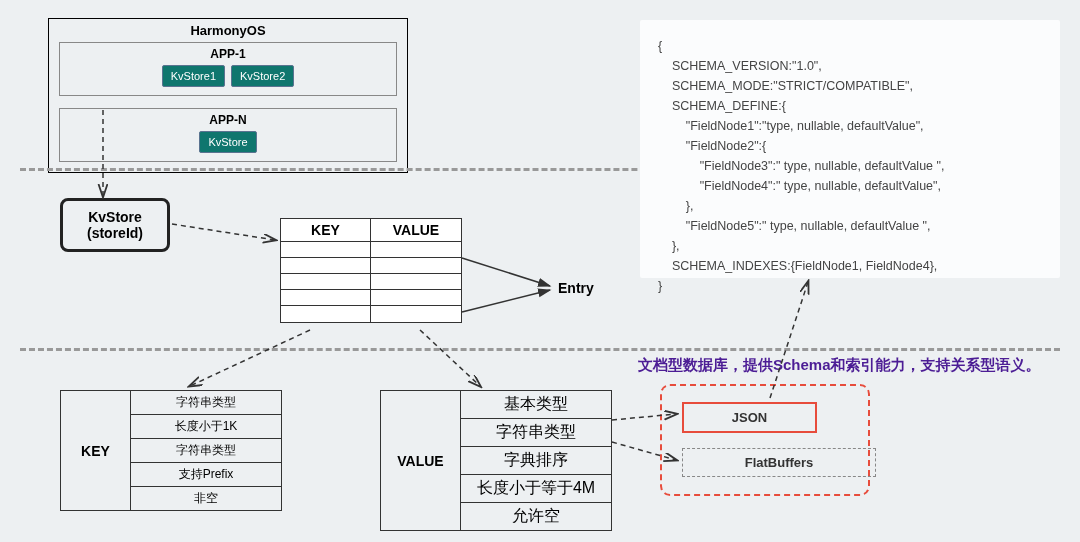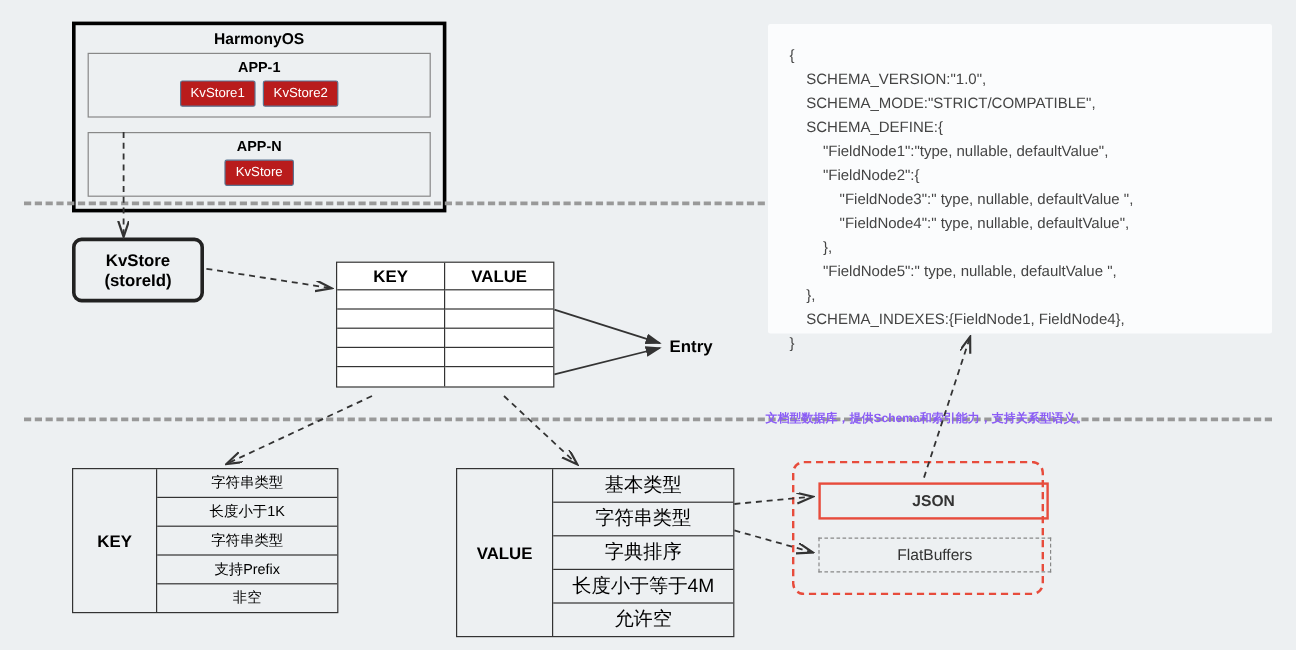--- a/index.html
+++ b/index.html
@@ -7,24 +7,24 @@
       font-family: Arial, "Microsoft YaHei", sans-serif;
       background: #edf0f2;
       width: 1080px;
       height: 542px;
       position: relative;
       overflow: hidden;
     }
     
     .harmony-os {
       position: absolute;
-      left: 60px;
+      left: 48px;
       top: 18px;
-      width: 312px;
-      border: 3px solid #000000;
+      width: 360px;
+      border: 1px solid #000000;
       padding: 4px 10px 10px 10px;
     }
     .harmony-os-title {
       text-align: center;
       font-weight: bold;
       font-size: 13px;
       margin-bottom: 4px;
     }
     .apps-row {
       display: flex;
@@ -41,21 +41,21 @@
       font-weight: bold;
       font-size: 12px;
       margin-bottom: 4px;
     }
     .kvstore-row {
       display: flex;
       gap: 6px;
       justify-content: center;
     }
     .kvstore-chip {
-      background: #b91c1c;
+      background: #0f766e;
       color: white;
       border: 1px solid #5a7390;
       padding: 4px 8px;
       font-size: 11px;
       border-radius: 2px;
     }
     
     .dashed-line {
       position: absolute;
       left: 20px;
@@ -180,57 +180,57 @@
       font-size: 12.5px;
       line-height: 1.6;
       color: #444;
       border-radius: 2px;
       white-space: pre;
     }
     
     .annotation {
       position: absolute;
       left: 638px;
-      top: 342px;
-      font-weight: bold;
-      font-size: 10px;
-      color: #8b5cf6;
+      top: 356px;
+      font-weight: bold;
+      font-size: 15px;
+      color: #4c1d95;
     }
     
     .format-container {
       position: absolute;
       left: 660px;
       top: 384px;
       width: 210px;
       height: 112px;
       border: 2px dashed #e74c3c;
       border-radius: 10px;
     }
     .format-json {
       position: absolute;
       left: 20px;
       top: 16px;
-      width: 192px;
+      width: 135px;
       border: 2px solid #e74c3c;
       text-align: center;
       padding: 6px 0;
       font-size: 13px;
       font-weight: bold;
       color: #333;
     }
     .format-flatbuffers {
       position: absolute;
       left: 20px;
       top: 62px;
       width: 194px;
       border: 1.5px dashed #888;
       text-align: center;
       padding: 6px 16px;
       font-size: 13px;
-      font-weight: normal;
+      font-weight: bold;
       color: #333;
     }
     
     svg.overlay {
       position: absolute;
       left: 0; top: 0;
       width: 1080px; height: 542px;
       pointer-events: none;
     }
   </style>

